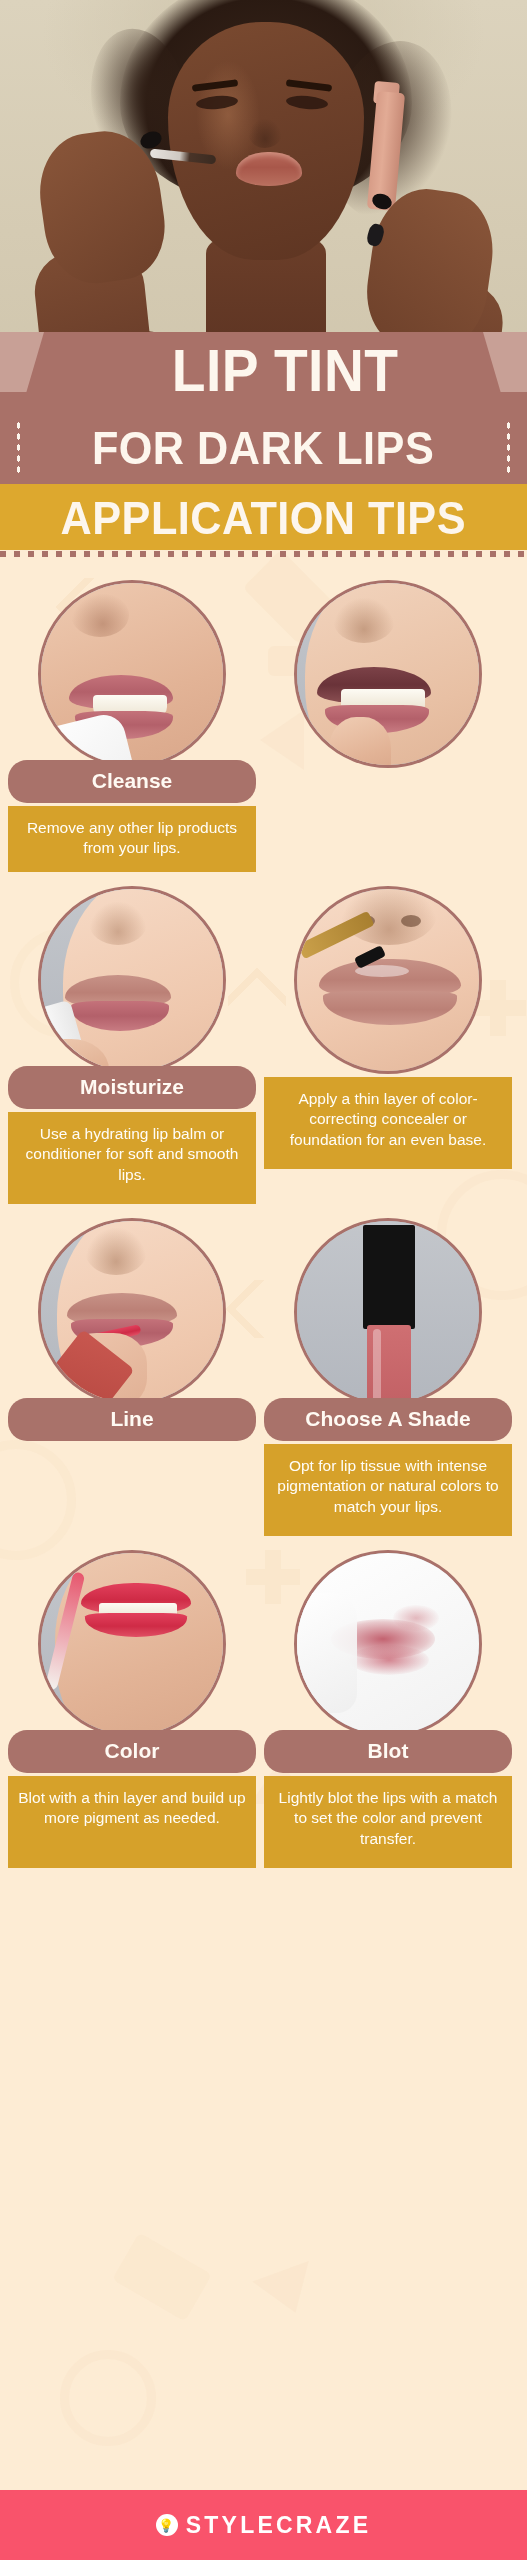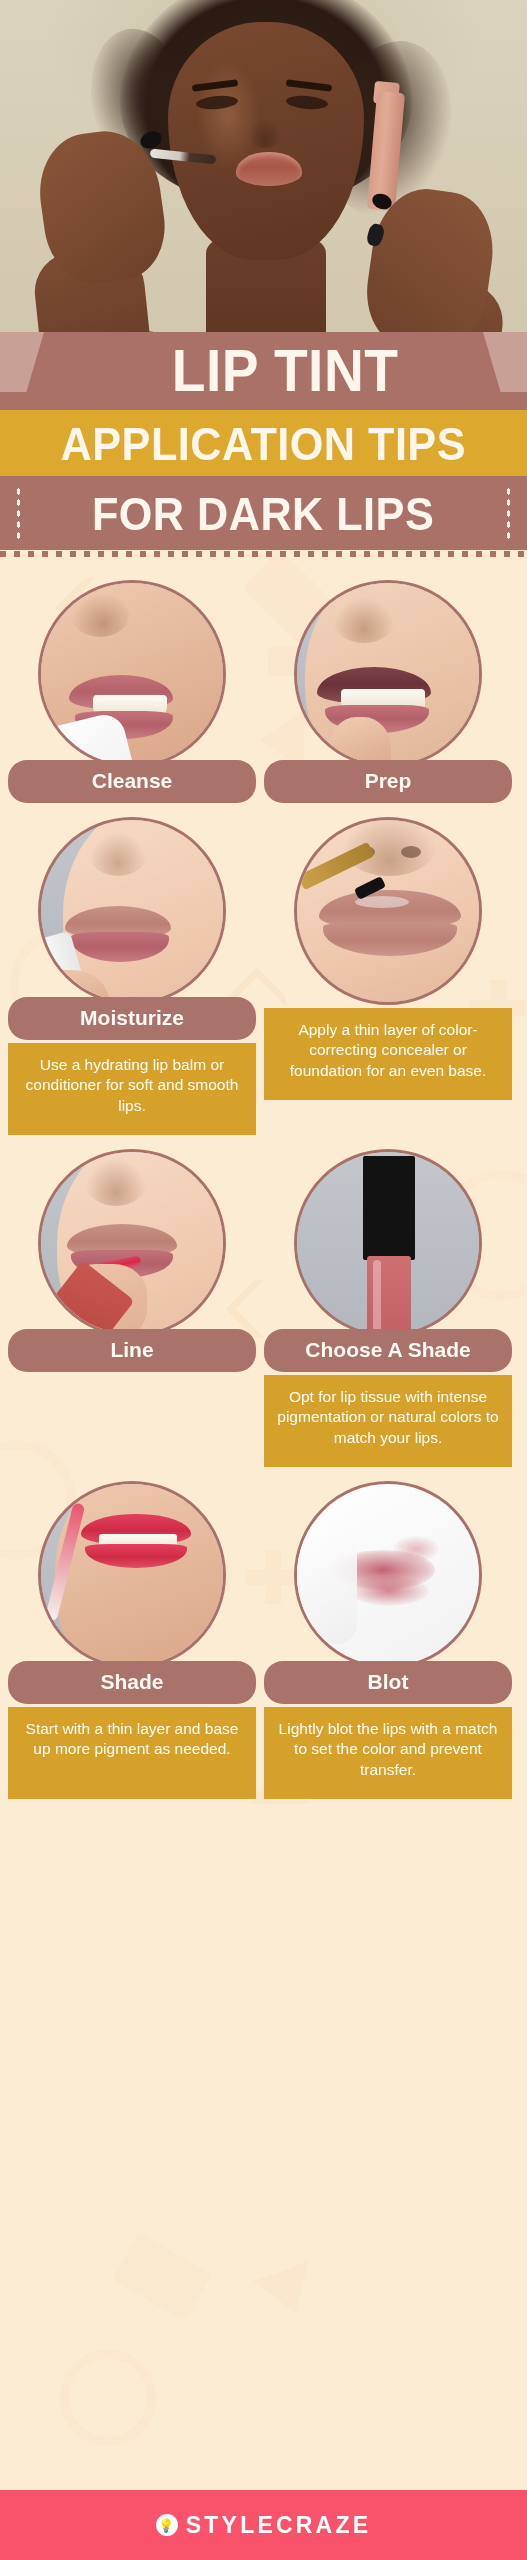--- a/index.html
+++ b/index.html
@@ -208,28 +208,28 @@
 </div>
 
 <div class="title-wrap">
 
   <div class="band band1">
     <div class="wing wing-l"></div>
     <div class="wing wing-r"></div>
     <div class="title-t t1 t">LIP TINT</div>
   </div>
 
-  <div class="band band2">
-    <div class="title-t t2">APPLICATION TIPS</div>
-  </div>
-
   <div class="band band3">
     <div class="dots-v l"></div>
     <div class="title-t t3">FOR DARK LIPS</div>
     <div class="dots-v r"></div>
+  </div>
+
+  <div class="band band2">
+    <div class="title-t t2">APPLICATION TIPS</div>
   </div>
 </div>
 
 <div class="body-area">
 
   <div class="wm wm-chev" style="left:52px;  top:28px;"></div>
   <div class="wm wm-blob" style="left:250px; top:20px; width:80px; height:54px; transform:rotate(45deg);"></div>
   <div class="wm wm-blob" style="left:268px; top:96px; width:34px; height:30px;"></div>
   <div class="wm wm-tri" style="left:252px; top:168px; transform:rotate(-90deg);"></div>
   <div class="wm wm-ring" style="left:10px;  top:378px; width:110px; height:110px; opacity:.3;"></div>
@@ -253,33 +253,33 @@
         <div class="photo">
           <div class="ph graybg"></div>
           <div class="sk skin-a" style="left:-6px; top:-18px; width:210px; height:236px; border-radius:46% 50% 44% 48%;"></div>
           <div class="sk" style="left:30px; top:10px; width:58px; height:44px; background:radial-gradient(ellipse at 55% 70%, rgba(150,95,70,.45), transparent 70%); border-radius:50%;"></div>
           <div class="sk lip-rose" style="left:28px; top:92px; width:104px; height:34px; border-radius:50% 50% 40% 40%/70% 70% 30% 30%;"></div>
           <div class="sk teeth" style="left:52px; top:112px; width:74px; height:22px; border-radius:4px 4px 10px 10px;"></div>
           <div class="sk lip-rose" style="left:34px; top:128px; width:98px; height:28px; border-radius:30% 30% 52% 52%/20% 20% 80% 80%;"></div>
           <div class="sk tissue" style="left:-8px; top:138px; width:96px; height:66px; border-radius:10px 22px 8px 8px; transform:rotate(-14deg);"></div>
         </div>
         <div class="label">Cleanse</div>
+        <div class="desc">Remove any other lip products from your lips.</div>
       </div>
 
       <div class="card tall">
         <div class="photo">
           <div class="ph graybg"></div>
           <div class="sk skin-b" style="left:8px; top:-22px; width:204px; height:240px; border-radius:48% 46% 46% 48%;"></div>
           <div class="sk" style="left:36px; top:14px; width:62px; height:46px; background:radial-gradient(ellipse at 50% 70%, rgba(150,100,70,.45), transparent 70%); border-radius:50%;"></div>
           <div class="sk lip-dark" style="left:20px; top:84px; width:114px; height:36px; border-radius:50% 50% 36% 36%/72% 72% 28% 28%;"></div>
           <div class="sk teeth" style="left:44px; top:106px; width:84px; height:20px; border-radius:4px;"></div>
           <div class="sk lip-rose" style="left:28px; top:122px; width:104px; height:28px; border-radius:28% 28% 54% 54%/18% 18% 82% 82%;"></div>
           <div class="sk skin-a" style="left:32px; top:134px; width:62px; height:72px; border-radius:44% 44% 30% 30%;"></div>
         </div>
-        <div class="label">Prep</div>
       </div>
     </div>
 
     <div class="row">
       <div class="card tall">
         <div class="photo">
           <div class="ph graybg"></div>
           <div class="sk skin-c" style="left:22px; top:-20px; width:200px; height:238px; border-radius:48% 44% 46% 48%;"></div>
           <div class="sk" style="left:48px; top:12px; width:58px; height:44px; background:radial-gradient(ellipse at 50% 70%, rgba(150,100,70,.4), transparent 70%); border-radius:50%;"></div>
           <div class="sk lip-nude" style="left:24px; top:86px; width:106px; height:32px; border-radius:50% 50% 36% 36%/70% 70% 30% 30%;"></div>
@@ -337,22 +337,22 @@
     <div class="row">
       <div class="card tall">
         <div class="photo">
           <div class="ph graybg"></div>
           <div class="sk skin-a" style="left:14px; top:-24px; width:208px; height:244px; border-radius:46% 48% 46% 48%;"></div>
           <div class="sk lip-red" style="left:40px; top:30px; width:110px; height:30px; border-radius:48% 48% 34% 34%/68% 68% 32% 32%;"></div>
           <div class="sk teeth" style="left:58px; top:50px; width:78px; height:16px; border-radius:3px;"></div>
           <div class="sk lip-red" style="left:44px; top:60px; width:102px; height:24px; border-radius:26% 26% 54% 54%/16% 16% 84% 84%;"></div>
           <div class="sk" style="left:18px; top:18px; width:12px; height:120px; background:linear-gradient(180deg,#e6566d,#f4f2ee); border-radius:6px; transform:rotate(14deg);"></div>
         </div>
-        <div class="label">Shade</div>
-        <div class="desc">Start with a thin layer and base up more pigment as needed.</div>
+        <div class="label">Color</div>
+        <div class="desc">Blot with a thin layer and build up more pigment as needed.</div>
       </div>
 
       <div class="card tall">
         <div class="photo">
           <div class="ph tissue"></div>
           <div class="sk" style="left:34px; top:66px; width:104px; height:40px; background:radial-gradient(ellipse at 50% 50%, rgba(186,72,88,.85), rgba(200,110,120,.35) 60%, transparent 78%); border-radius:50%;"></div>
           <div class="sk" style="left:52px; top:92px; width:80px; height:30px; background:radial-gradient(ellipse at 50% 50%, rgba(196,84,100,.7), transparent 75%); border-radius:50%;"></div>
           <div class="sk" style="left:96px; top:52px; width:46px; height:26px; background:radial-gradient(ellipse at 50% 50%, rgba(205,120,130,.5), transparent 75%); border-radius:50%;"></div>
           <div class="sk" style="left:0px; top:40px; width:60px; height:120px; background:linear-gradient(150deg,rgba(255,255,255,.9),rgba(238,238,238,.9)); border-radius:0 26px 20px 0;"></div>
         </div>

